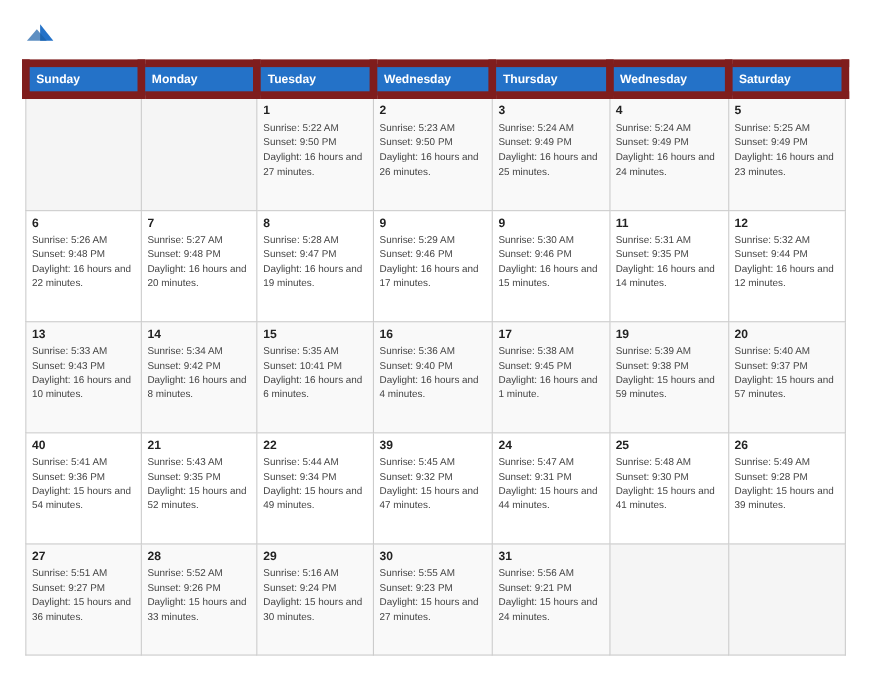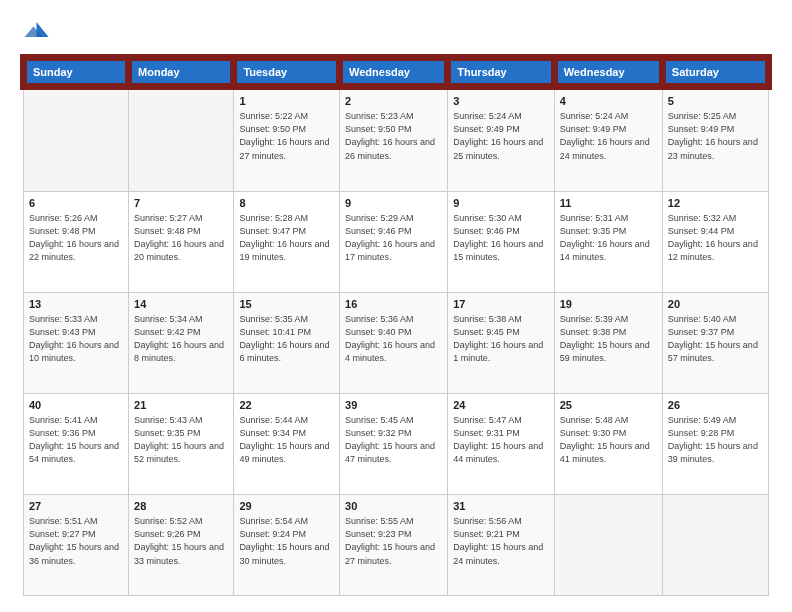--- a/index.html
+++ b/index.html
@@ -339,21 +339,21 @@
           </td>
           <td>
             <span class="day-num">28</span>
             <div class="day-detail">Sunrise: 5:52 AM
 Sunset: 9:26 PM
 Daylight: 15 hours
 and 33 minutes.</div>
           </td>
           <td>
             <span class="day-num">29</span>
-            <div class="day-detail">Sunrise: 5:54 AM
+            <div class="day-detail">Sunrise: 5:16 AM
 Sunset: 9:24 PM
 Daylight: 15 hours
 and 30 minutes.</div>
           </td>
           <td>
             <span class="day-num">30</span>
             <div class="day-detail">Sunrise: 5:55 AM
 Sunset: 9:23 PM
 Daylight: 15 hours
 and 27 minutes.</div>

